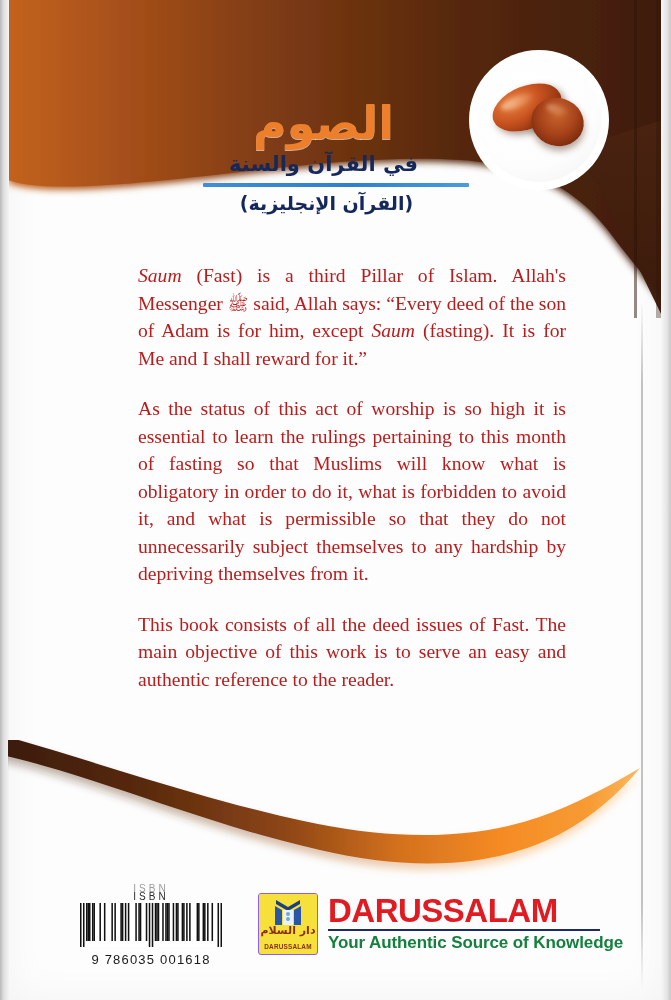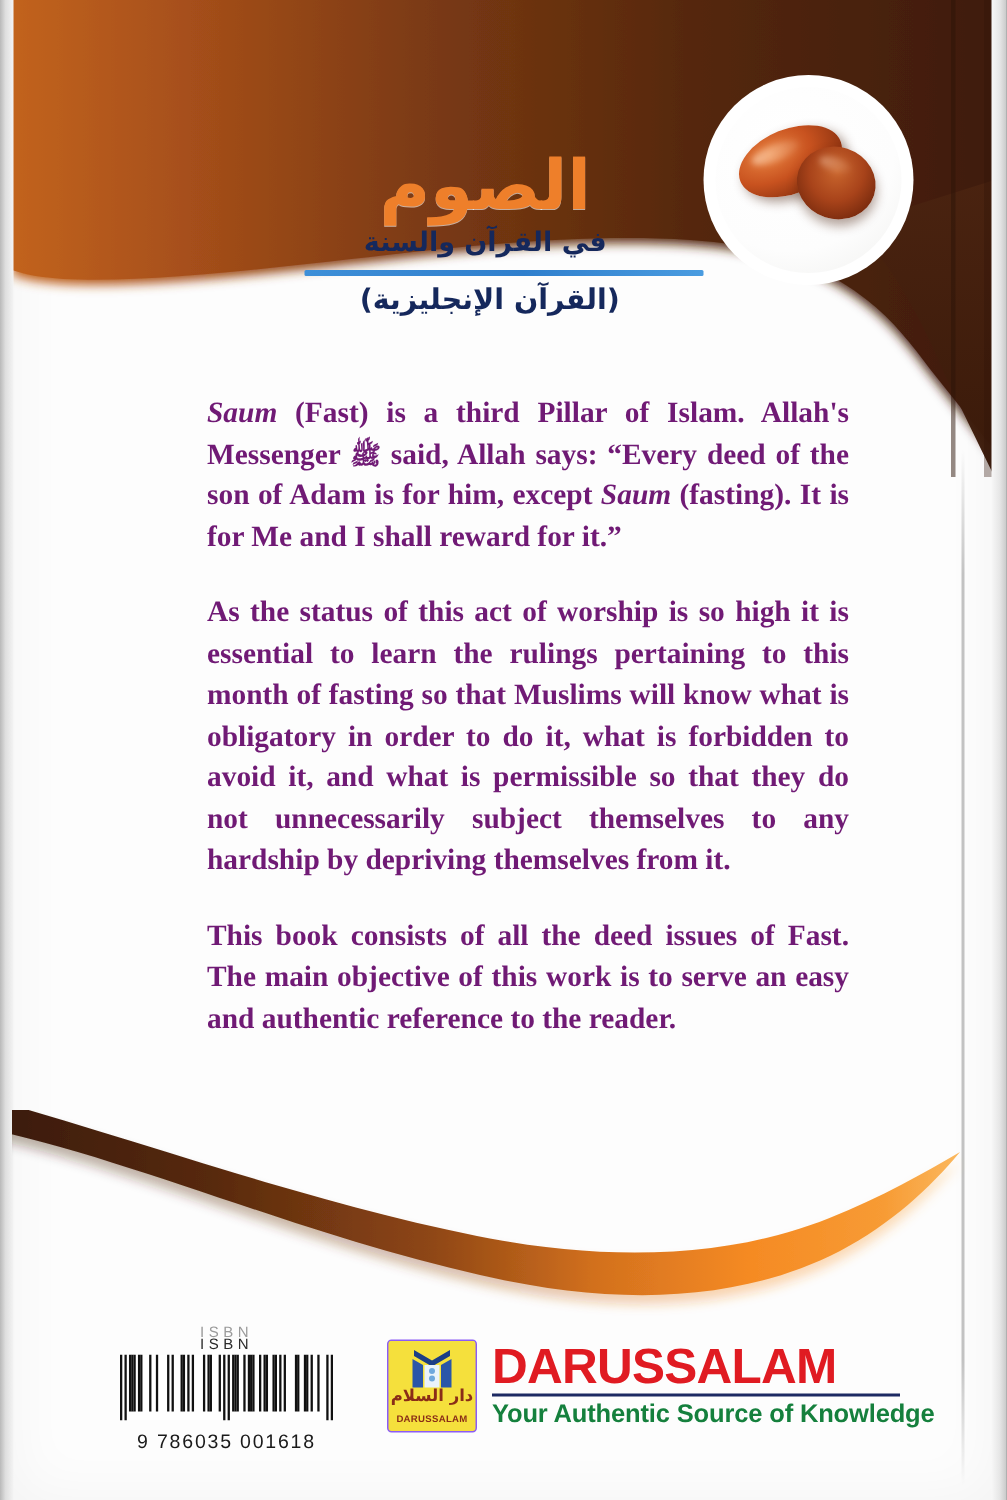--- a/index.html
+++ b/index.html
@@ -118,21 +118,21 @@
     color: #EE7F2A;
     letter-spacing: 0px;
     direction: rtl;
     text-shadow: 0 1px 0 rgba(255,255,255,.6);
     margin: 0 0 6px 0;
     padding-right: 24px;
   }
   .subtitle-ar {
     font-family: "DejaVu Sans", sans-serif;
     font-weight: 700;
-    font-size: 18px;
+    font-size: 21px;
     line-height: 1.15;
     color: #15285C;
     direction: rtl;
     margin: 0;
     padding-right: 24px;
   }
   .rule-blue {
     width: 266px;
     height: 4px;
     margin: 7px auto 5px;
@@ -155,24 +155,23 @@
     left: 138px;
     top: 262px;
     width: 428px;
     z-index: 3;
   }
   .body-copy p {
     margin: 0 0 23px 0;
     font-family: "Liberation Serif", serif;
     font-size: 19.6px;
     line-height: 27.5px;
-    color: #701a75;
+    color: #b91c1c;
     text-align: justify;
     text-justify: inter-word;
-    font-weight: bold;
   }
   .body-copy p:last-child { margin-bottom: 0; }
   .body-copy p:last-child { text-align: justify; }
   .body-copy i { font-style: italic; }
   .pbuh {
     font-family: "DejaVu Sans", sans-serif;
     font-size: 17px;
     line-height: 0;
     vertical-align: baseline;
   }

